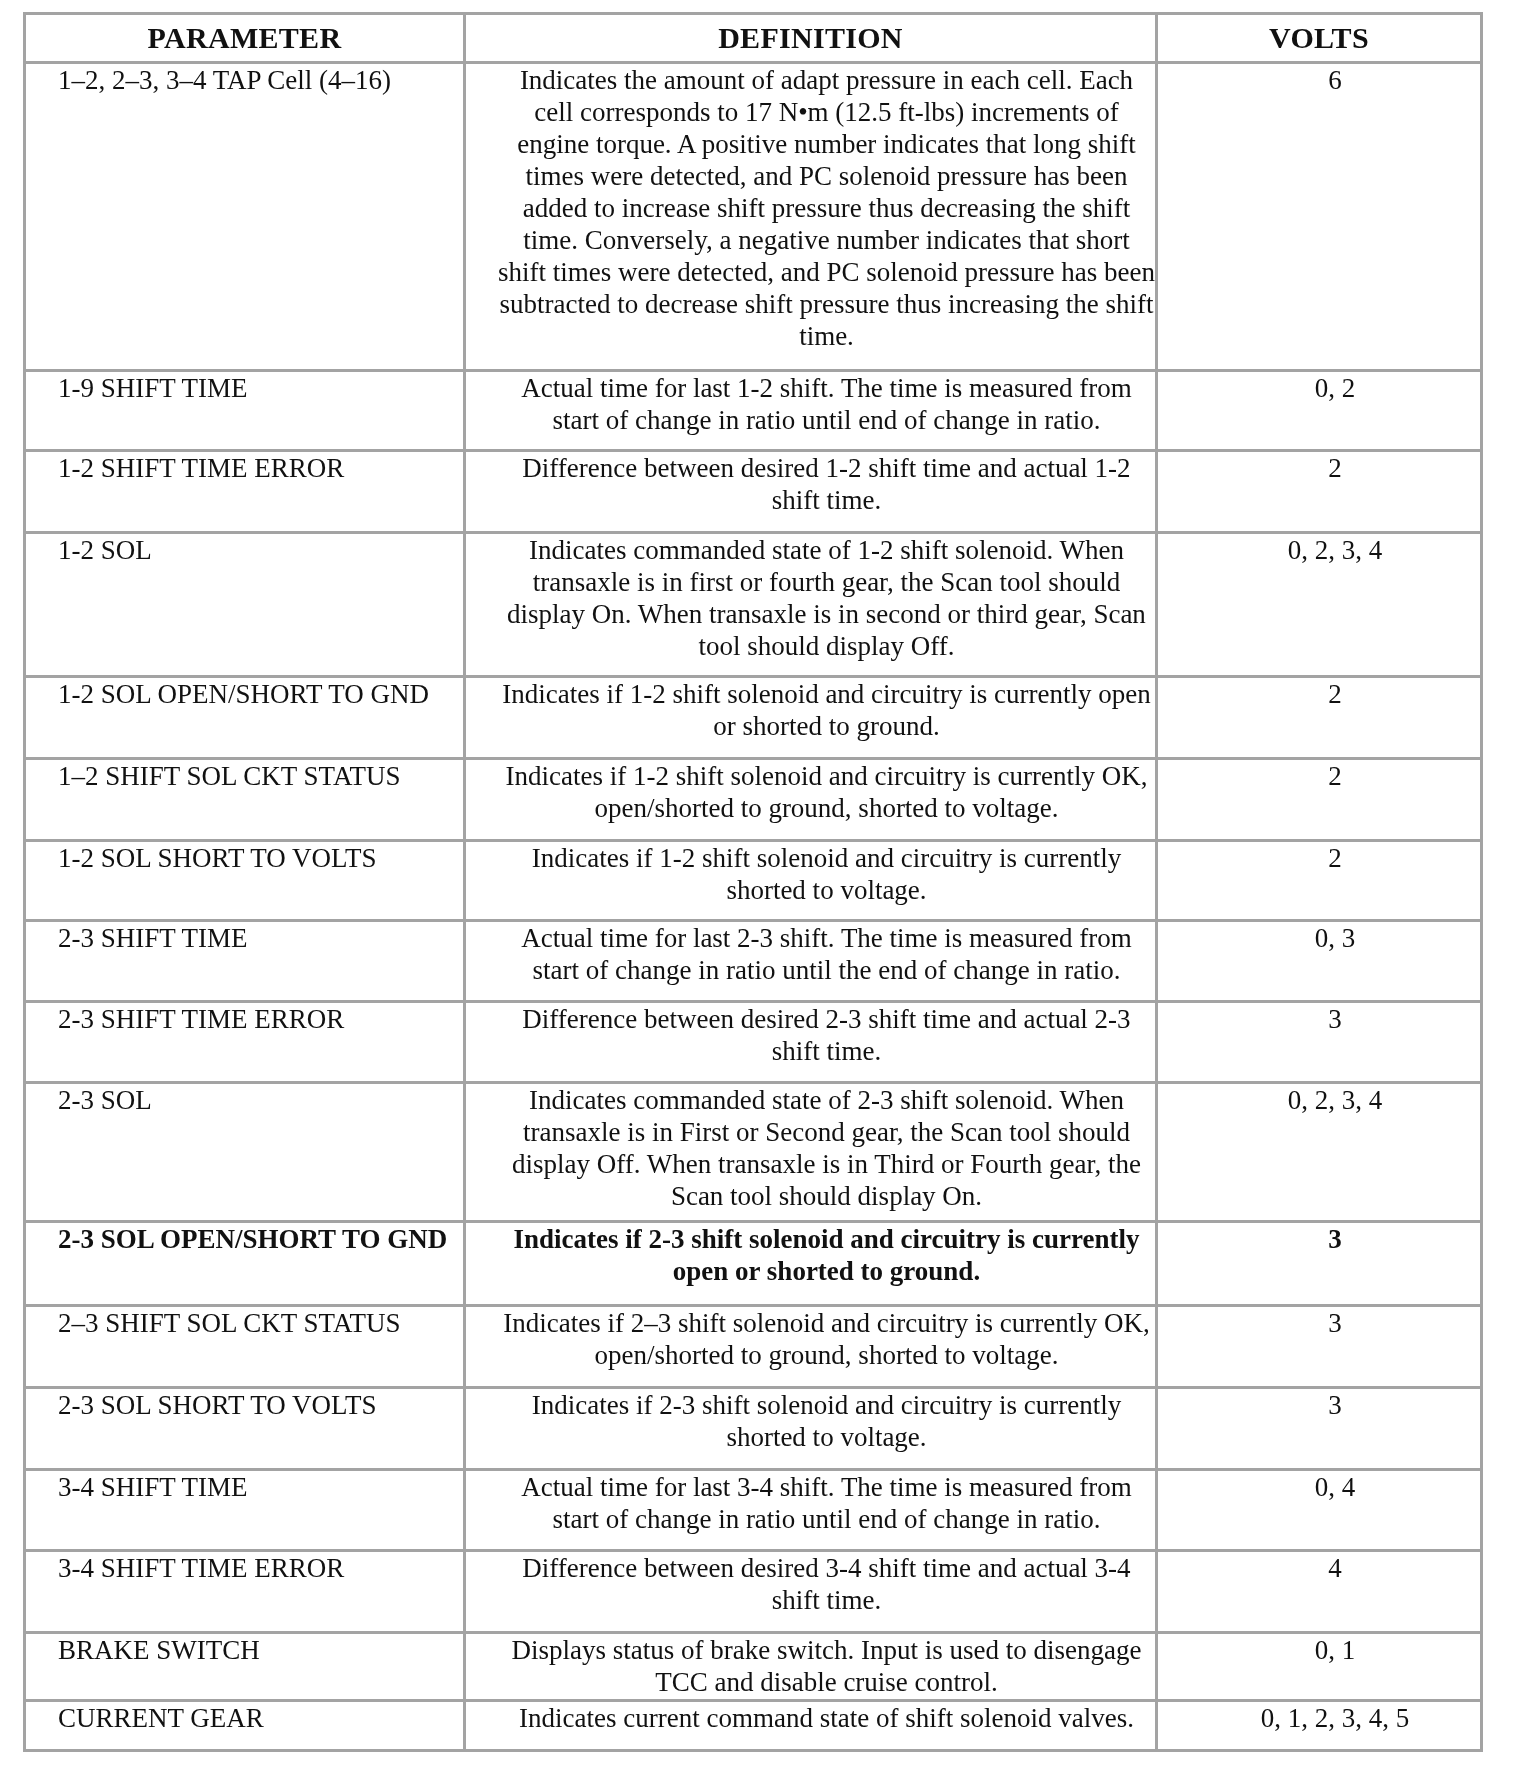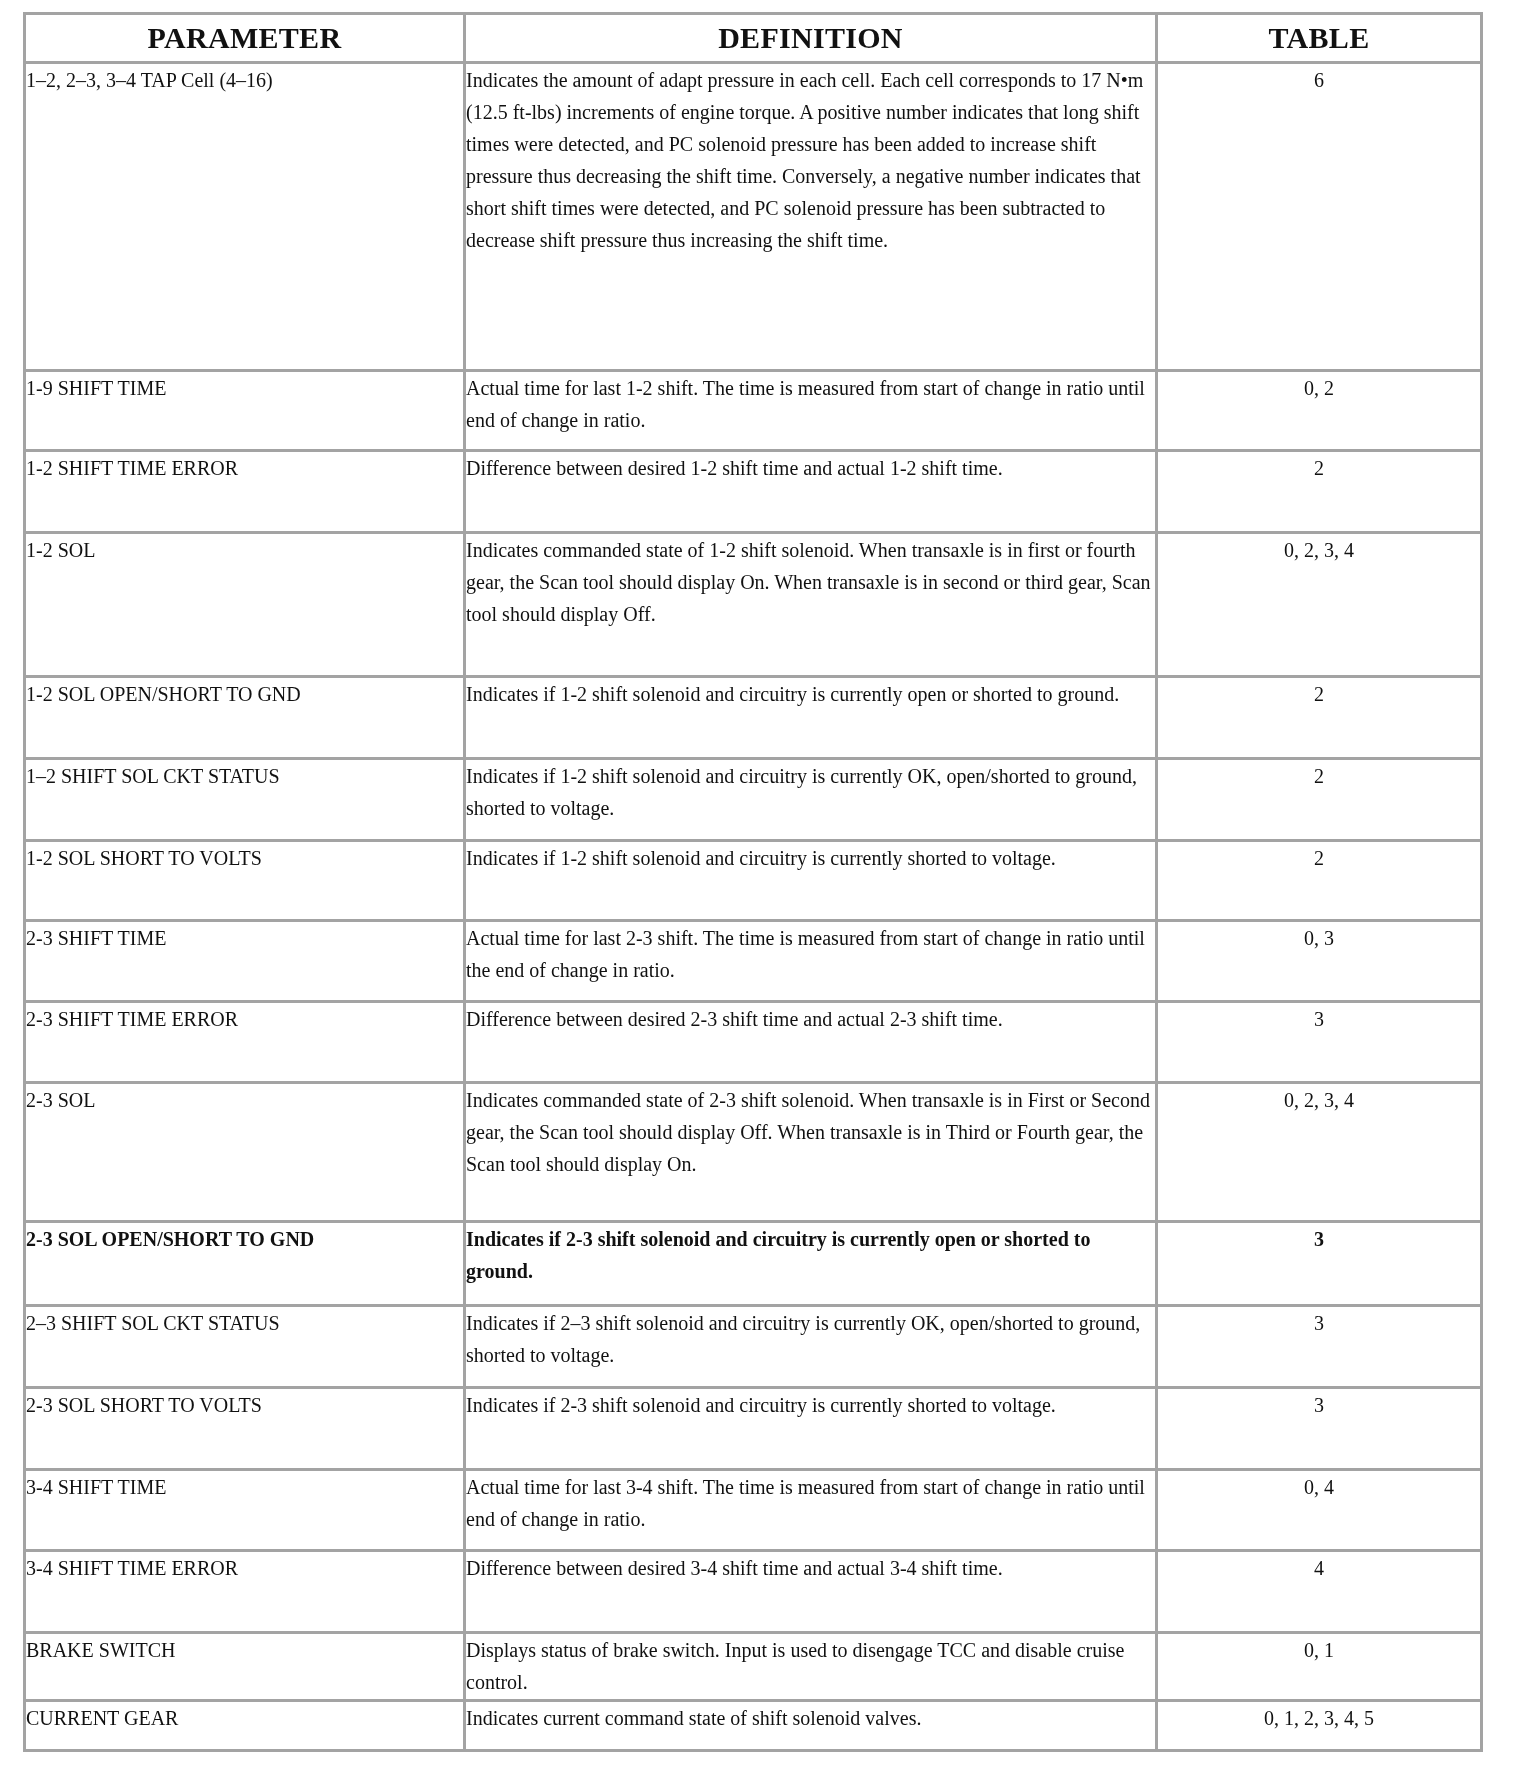--- a/index.html
+++ b/index.html
@@ -23,41 +23,42 @@
   }
   .doc-table th {
     height: 46px;
     font-size: 30px;
     font-weight: bold;
     text-align: center;
     vertical-align: middle;
     letter-spacing: 0.3px;
   }
   .doc-table td {
-    font-size: 20px;
+    font-size: 27px;
     line-height: 32px;
+    padding-left: 32px;
   }
   .cell-param { padding: 8px 10px 6px 10px; white-space: nowrap; }
-  .cell-def   { padding: 8px 10px 6px 12px; }
+  .cell-def   { padding: 8px 10px 6px 12px; text-align: center; }
   .cell-tbl   { padding: 8px 6px 6px 6px; text-align: center; }
 </style>
 </head>
 <body>
 
 <table class="doc-table">
   <colgroup>
     <col class="c-param">
     <col class="c-def">
     <col class="c-tbl">
   </colgroup>
   <thead>
     <tr>
       <th>PARAMETER</th>
       <th>DEFINITION</th>
-      <th>TABLE</th>
+      <th>VOLTS</th>
     </tr>
   </thead>
   <tbody id="table-body">
   <tr style="height: 308px;">
         <td class="cell-param">1–2, 2–3, 3–4 TAP Cell (4–16)</td>
         <td class="cell-def">Indicates the amount of adapt pressure in each cell. Each cell corresponds to 17 N•m (12.5 ft-lbs) increments of engine torque.  A positive number indicates that long shift times were detected, and PC solenoid pressure has been added to increase shift pressure thus decreasing the shift time. Conversely, a negative number indicates that short shift times were detected, and PC solenoid pressure has been subtracted to decrease shift pressure thus increasing the shift time.</td>
         <td class="cell-tbl">6</td>
       </tr>
       <tr style="height: 80px;">
         <td class="cell-param">1-9 SHIFT TIME</td>

